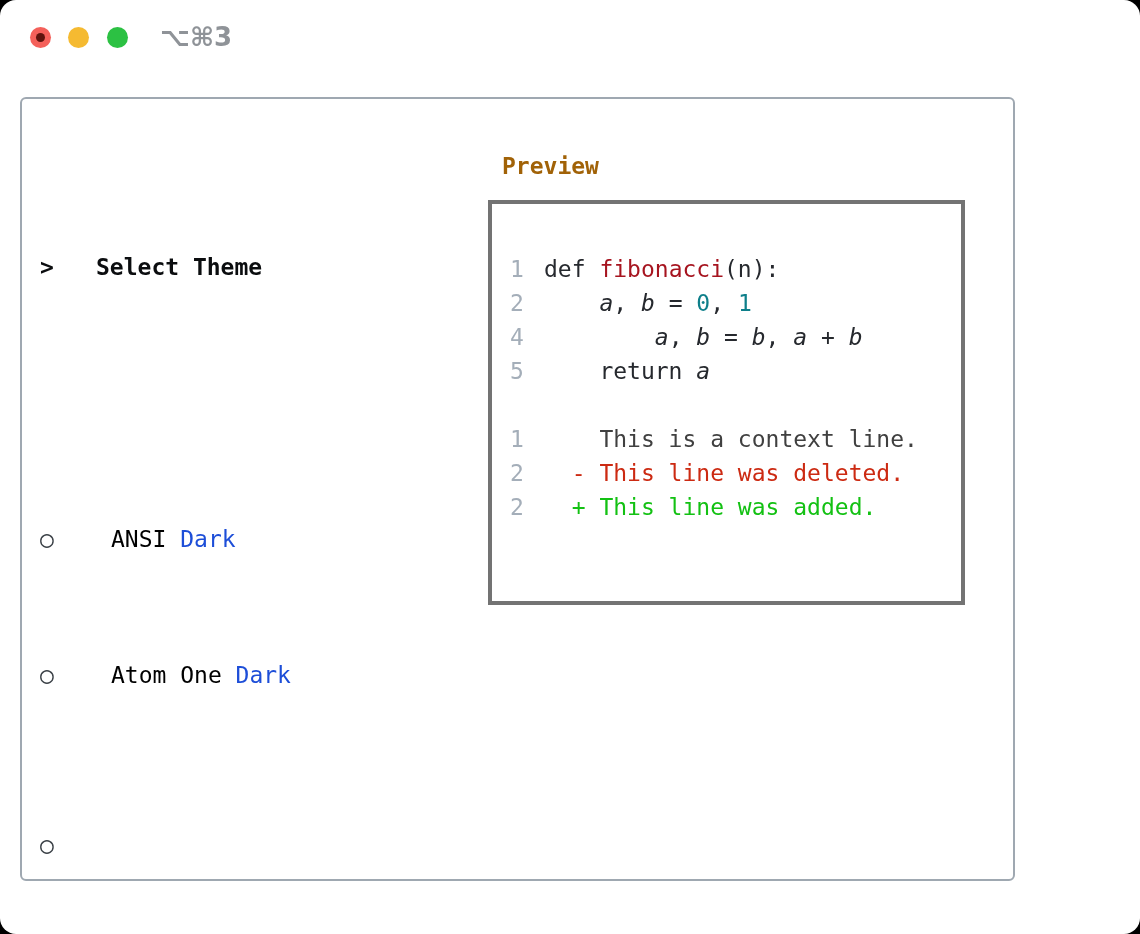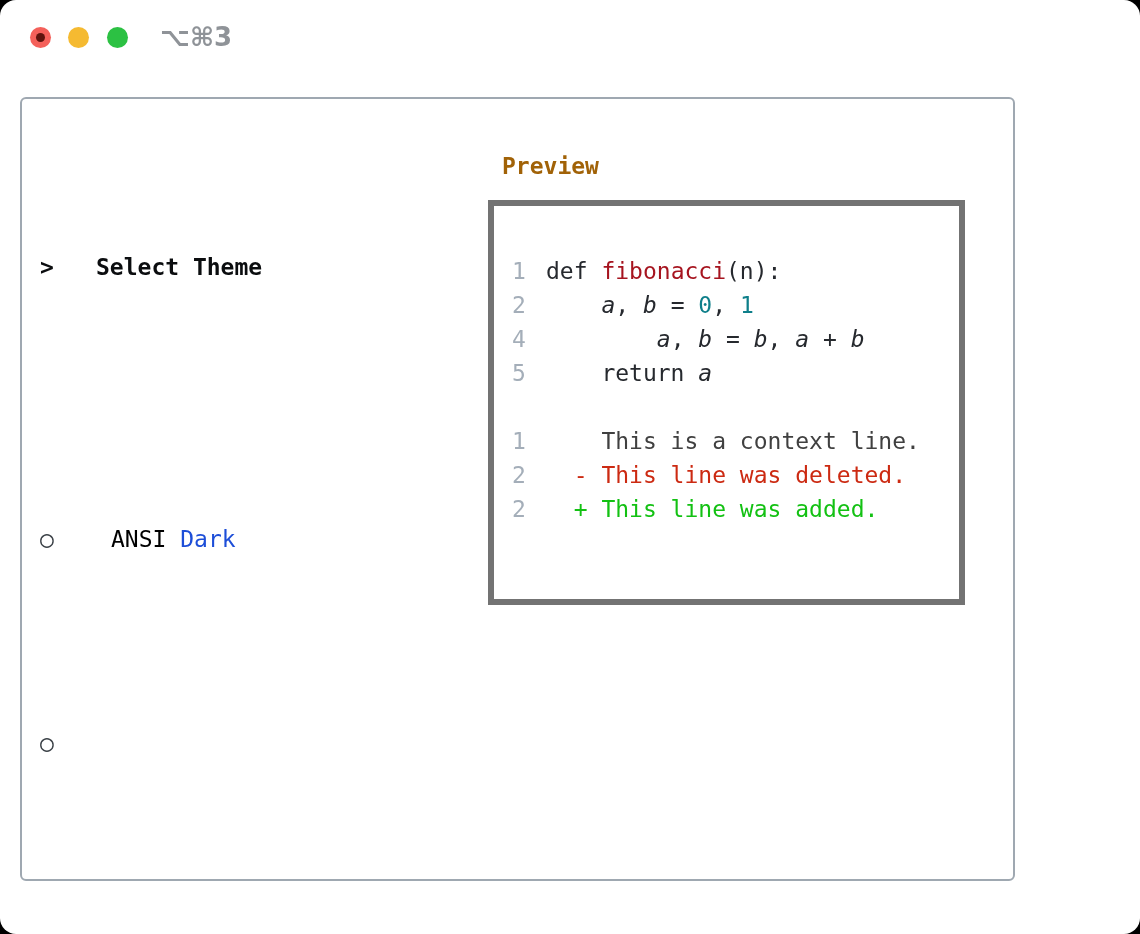--- a/index.html
+++ b/index.html
@@ -39,21 +39,21 @@
   .hdr  { font-weight:700; color:#0b0d0f;margin-left:28px; }
   .prefix { font-weight:700; color:#0b0d0f; }
   .tname { color:#000000;margin-left:43px; }
   .tvariant { color:#1d4ed8; margin-left:13.8px; }
 
   
   .preview-header { position:absolute; left:480px; top:50px;
                     font-size:23px; line-height:34px; font-weight:700; color:#a16207; }
   .preview-box {
     position:absolute; left:466px; top:101px; width:477px; height:405px;
-    border:6px solid #737373; background:#fff;
+    border:4px solid #737373; background:#fff;
     padding:48px 10px 0 18px; overflow:hidden;
   }
   .pline { height:34px; line-height:34px; font-size:23px; white-space:pre; }
   .ln { display:inline-block; width:34px; color:#a4aeb9; }
   .tok { white-space:pre; }
   .plain   { color:#26292e; }
   .fn      { color:#a6141f; }
   .builtin { color:#1e8fc6; }
   .numlit  { color:#0e7f8a; }
   .var     { color:#26292e; font-style:italic; }
@@ -78,20 +78,21 @@
 
     <div class="left">
 
       <div class="row"><span class="bullet prefix">&gt;</span><span class="hdr">Select Theme</span></div>
 
       <div>
         
       
           <div class="row theme-row"><span class="bullet">○</span><span class="tname">ANSI</span><span class="tvariant">Dark</span></div>
         
+          <div class="row theme-row"><span class="bullet">○</span><span class="tname">Atom One</span><span class="tvariant">Dark</span></div>
         
         
           <div class="row theme-row"><span class="bullet">○</span></div>
         
           
         
           
         
           
         

